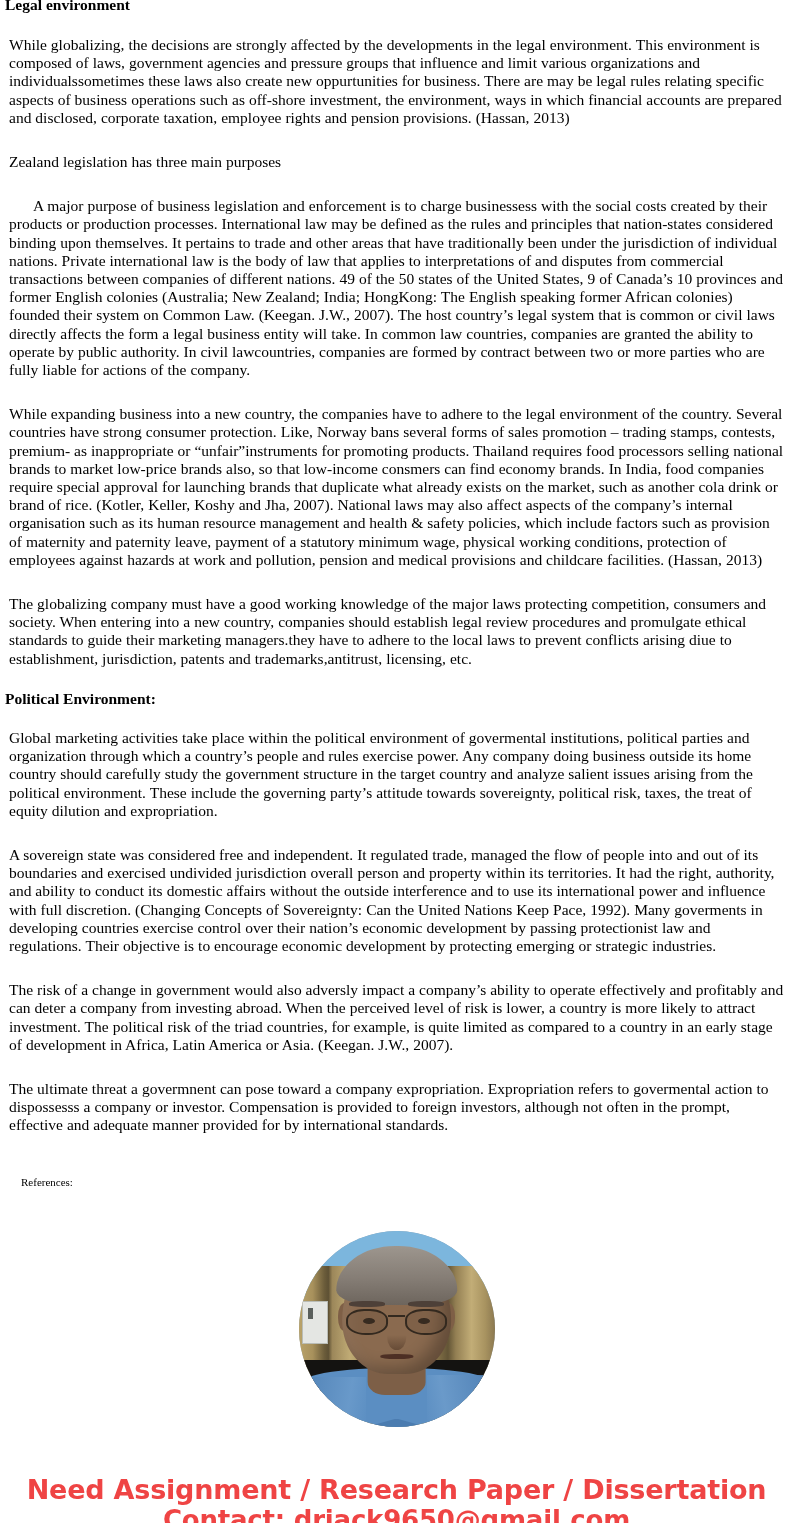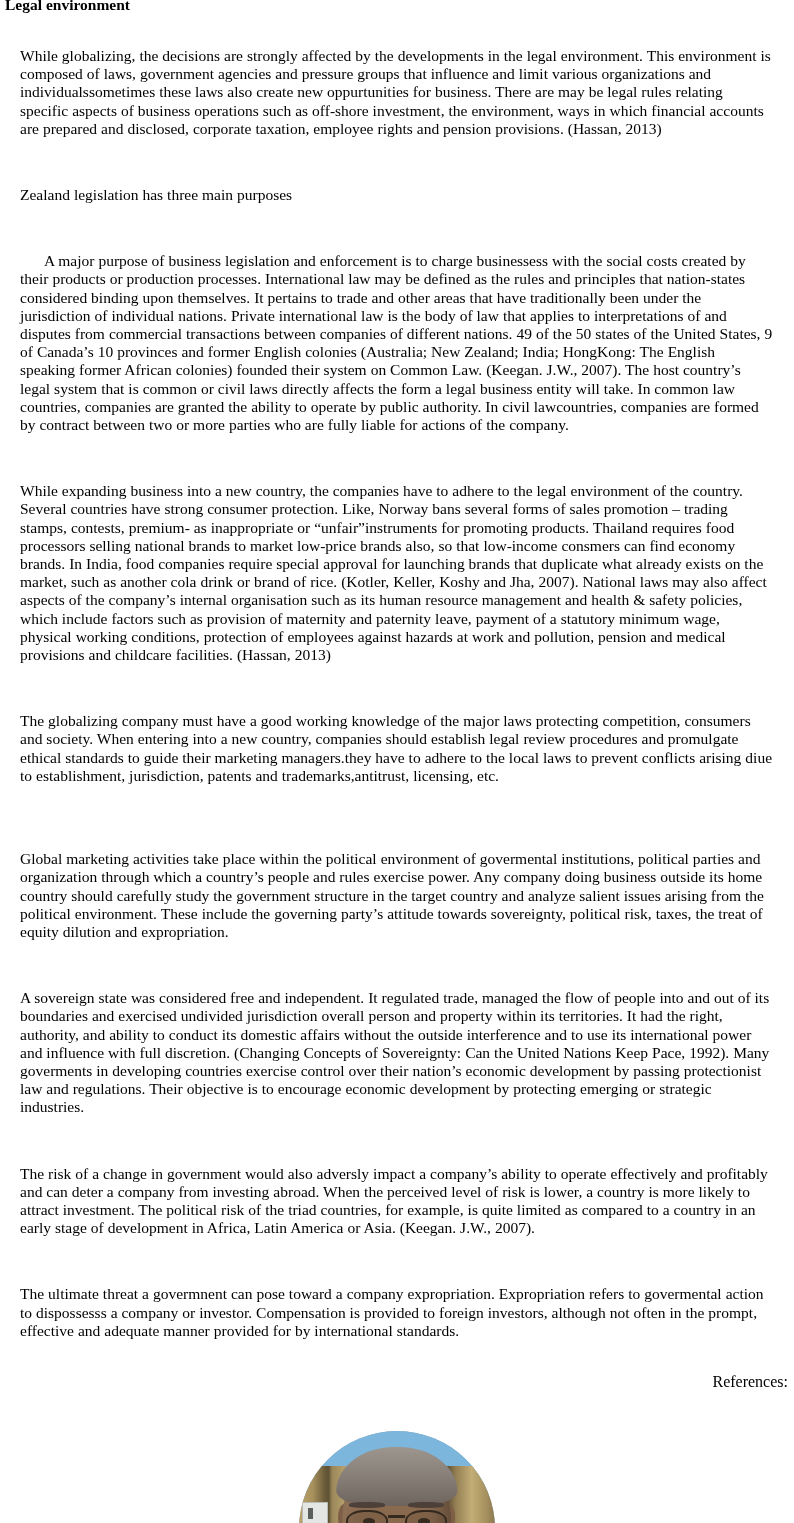--- a/index.html
+++ b/index.html
@@ -32,38 +32,37 @@
     padding: 0;
     letter-spacing: 0;
   }
   
   .doc-heading.clipped {
     margin-top: -4px;
   }
   .para {
     font-size: 15.5px;
     line-height: 18.2px;
-    margin: 15px;
+    margin: 4px;
     padding: 0;
     text-align: left;
     word-spacing: 0.1px;
     font-family: Liberation Serif, serif;
   }
   .spacer-lg { height: 18px; }
   .spacer-md { height: 17px; }
   .para.indent::before {
     content: "";
     display: inline-block;
     width: 24px;
   }
   .refs {
-    font-size: 16px;
+    font-size: 11px;
     line-height: 18.2px;
-    margin: 0;
-    text-align: right;
+    margin: 16px;
   }
 
   
   .portrait-wrap {
     width: 100%;
     display: flex;
     justify-content: center;
     margin-top: 40px;
   }
   .portrait {
@@ -315,20 +314,21 @@
   <div class="spacer-lg"></div>
 
   <p class="para">While expanding business into a new country, the companies have to adhere to the legal environment of the country. Several countries have strong consumer protection. Like, Norway bans several forms of sales promotion – trading stamps, contests, premium- as inappropriate or “unfair”instruments for promoting products. Thailand requires food processors selling national brands to market low-price brands also, so that low-income consmers can find economy brands. In India, food companies require special approval for launching brands that duplicate what already exists on the market, such as another cola drink or brand of rice. (Kotler, Keller, Koshy and Jha, 2007). National laws may also affect aspects of the company’s internal organisation such as its human resource management and health &amp; safety policies, which include factors such as provision of maternity and paternity leave, payment of a statutory minimum wage, physical working conditions, protection of employees against hazards at work and pollution, pension and medical provisions and childcare facilities. (Hassan, 2013)</p>
 
   <div class="spacer-lg"></div>
 
   <p class="para">The globalizing company must have a good working knowledge of the major laws protecting competition, consumers and society. When entering into a new country, companies should establish legal review procedures and promulgate ethical standards to guide their marketing managers.they have to adhere to the local laws to prevent conflicts arising diue to establishment, jurisdiction, patents and trademarks,antitrust, licensing, etc.</p>
 
   <div class="spacer-lg"></div>
 
+  <h2 class="doc-heading">Political Environment:</h2>
 
   <div class="spacer-md"></div>
 
   <p class="para">Global marketing activities take place within the political environment of govermental institutions, political parties and organization through which a country’s people and rules exercise power. Any company doing business outside its home country should carefully study the government structure in the target country and analyze salient issues arising from the political environment. These include the governing party’s attitude towards sovereignty, political risk, taxes, the treat of equity dilution and expropriation.</p>
 
   <div class="spacer-lg"></div>
 
   <p class="para">A sovereign state was considered free and independent. It regulated trade, managed the flow of people into and out of its boundaries and exercised undivided jurisdiction overall person and property within its territories. It had the right, authority, and ability to conduct its domestic affairs without the outside interference and to use its international power and influence with full discretion. (Changing Concepts of Sovereignty: Can the United Nations Keep Pace, 1992). Many goverments in developing countries exercise control over their nation’s economic development by passing protectionist law and regulations. Their objective is to encourage economic development by protecting emerging or strategic industries.</p>
 
   <div class="spacer-lg"></div>

